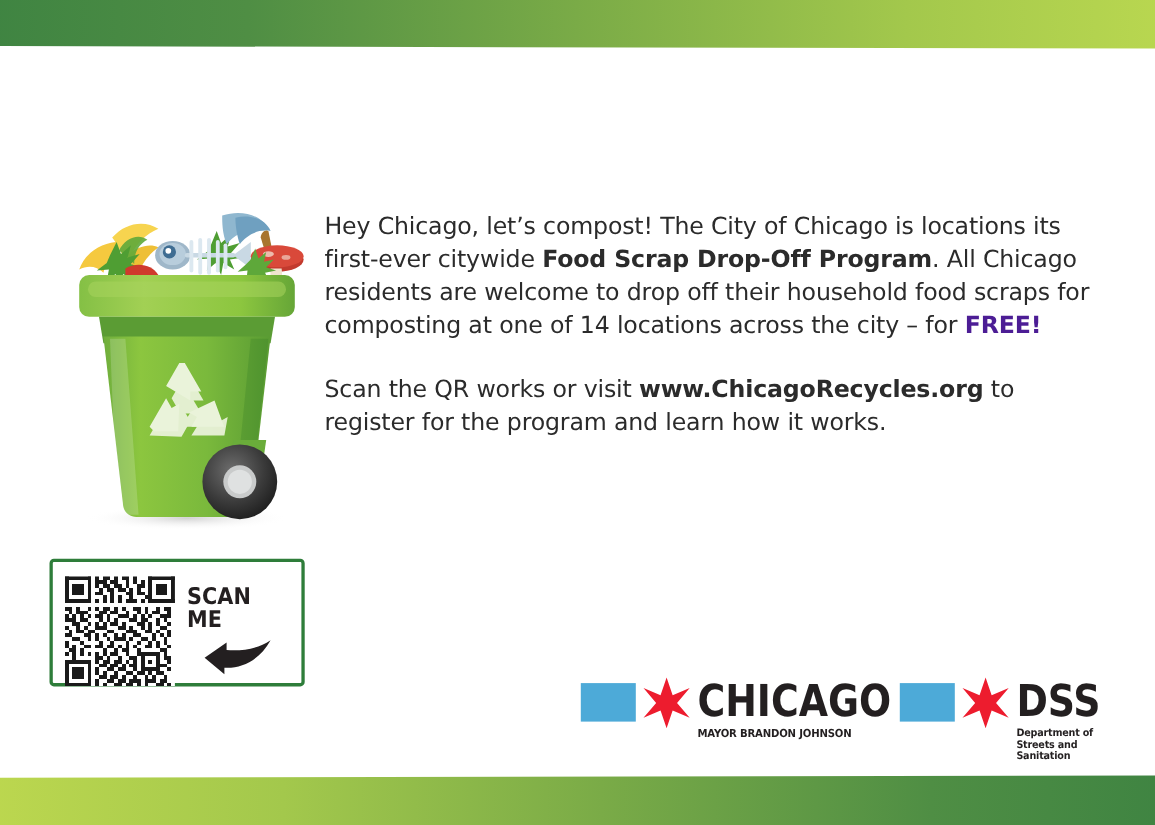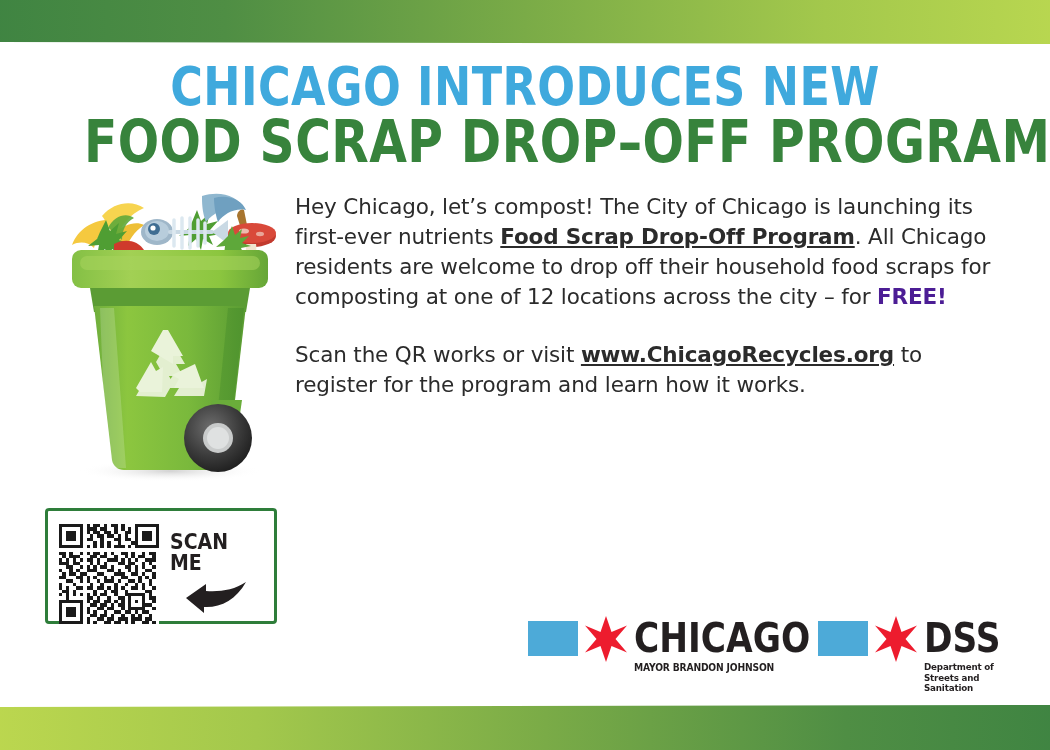--- a/index.html
+++ b/index.html
@@ -82,21 +82,21 @@
     top: 192px;
     width: 710px;
     color: #2b2b2b;
     font-family: "DejaVu Sans", sans-serif;
     font-size: 21.5px;
     line-height: 30px;
     letter-spacing: -0.15px;
   }
   .copy p { margin: 0 0 28px 0; }
   .copy p:last-child { margin-bottom: 0; }
-  .copy b { font-weight: 700; text-decoration: underline; }
+  .copy b { font-weight: 700; }
   .free { color: #4c1d95; font-weight: 700; }
 
   
   .qr-box {
     position: absolute;
     left: 45px;
     top: 508px;
     width: 232px;
     height: 116px;
     border: 3.5px solid #2e7d3a;
@@ -177,24 +177,20 @@
   }
   .logo-dss .logo-sub { font-size: 9.5px; white-space: normal; width: 100px; }
 </style>
 </head>
 <body>
 
 <div id="flyer">
 
   <div class="banner banner-top"></div>
 
-  <div class="title-block">
-    <div class="title-line title-line-1">CHICAGO INTRODUCES NEW</div>
-    <div class="title-line title-line-2">FOOD SCRAP DROP–OFF PROGRAM</div>
-  </div>
 
   <div class="bin-wrap">
     <svg viewBox="0 0 232 300" xmlns="http://www.w3.org/2000/svg">
       <defs>
         <linearGradient id="bodyG" x1="0" y1="0" x2="1" y2="0">
           <stop offset="0%" stop-color="#6fae3c"></stop>
           <stop offset="22%" stop-color="#8cc63f"></stop>
           <stop offset="62%" stop-color="#7ab93c"></stop>
           <stop offset="100%" stop-color="#5a9c33"></stop>
         </linearGradient>
@@ -287,21 +283,21 @@
       <g>
         <path d="M160 212 L190 212 L186 240 L158 240 Z" fill="#6aad3a"></path>
         <circle cx="166" cy="250" r="34" fill="url(#wheelG)"></circle>
         <circle cx="166" cy="250" r="15" fill="#c9cbcb"></circle>
         <circle cx="166" cy="250" r="11" fill="#dfe1e1"></circle>
       </g>
     </svg>
   </div>
 
   <div class="copy">
-    <p><span>Hey Chicago, let’s compost! The City of Chicago is launching its first-ever nutrients </span><b>Food Scrap Drop-Off Program</b><span>. All Chicago residents are welcome to drop off their household food scraps for composting at one of 12 locations across the city – for </span><span class="free">FREE!</span></p>
+    <p><span>Hey Chicago, let’s compost! The City of Chicago is locations its first-ever citywide </span><b>Food Scrap Drop-Off Program</b><span>. All Chicago residents are welcome to drop off their household food scraps for composting at one of 14 locations across the city – for </span><span class="free">FREE!</span></p>
 
 
     <p><span>Scan the QR works or visit </span><b>www.ChicagoRecycles.org</b><span> to register for the program and learn how it works.</span></p>
   </div>
 
   <div class="qr-box">
     <svg class="qr-code" viewBox="0 0 29 29" shape-rendering="crispEdges">
       <rect width="29" height="29" fill="#ffffff"></rect>
       <g fill="#1a1a1a">
 

